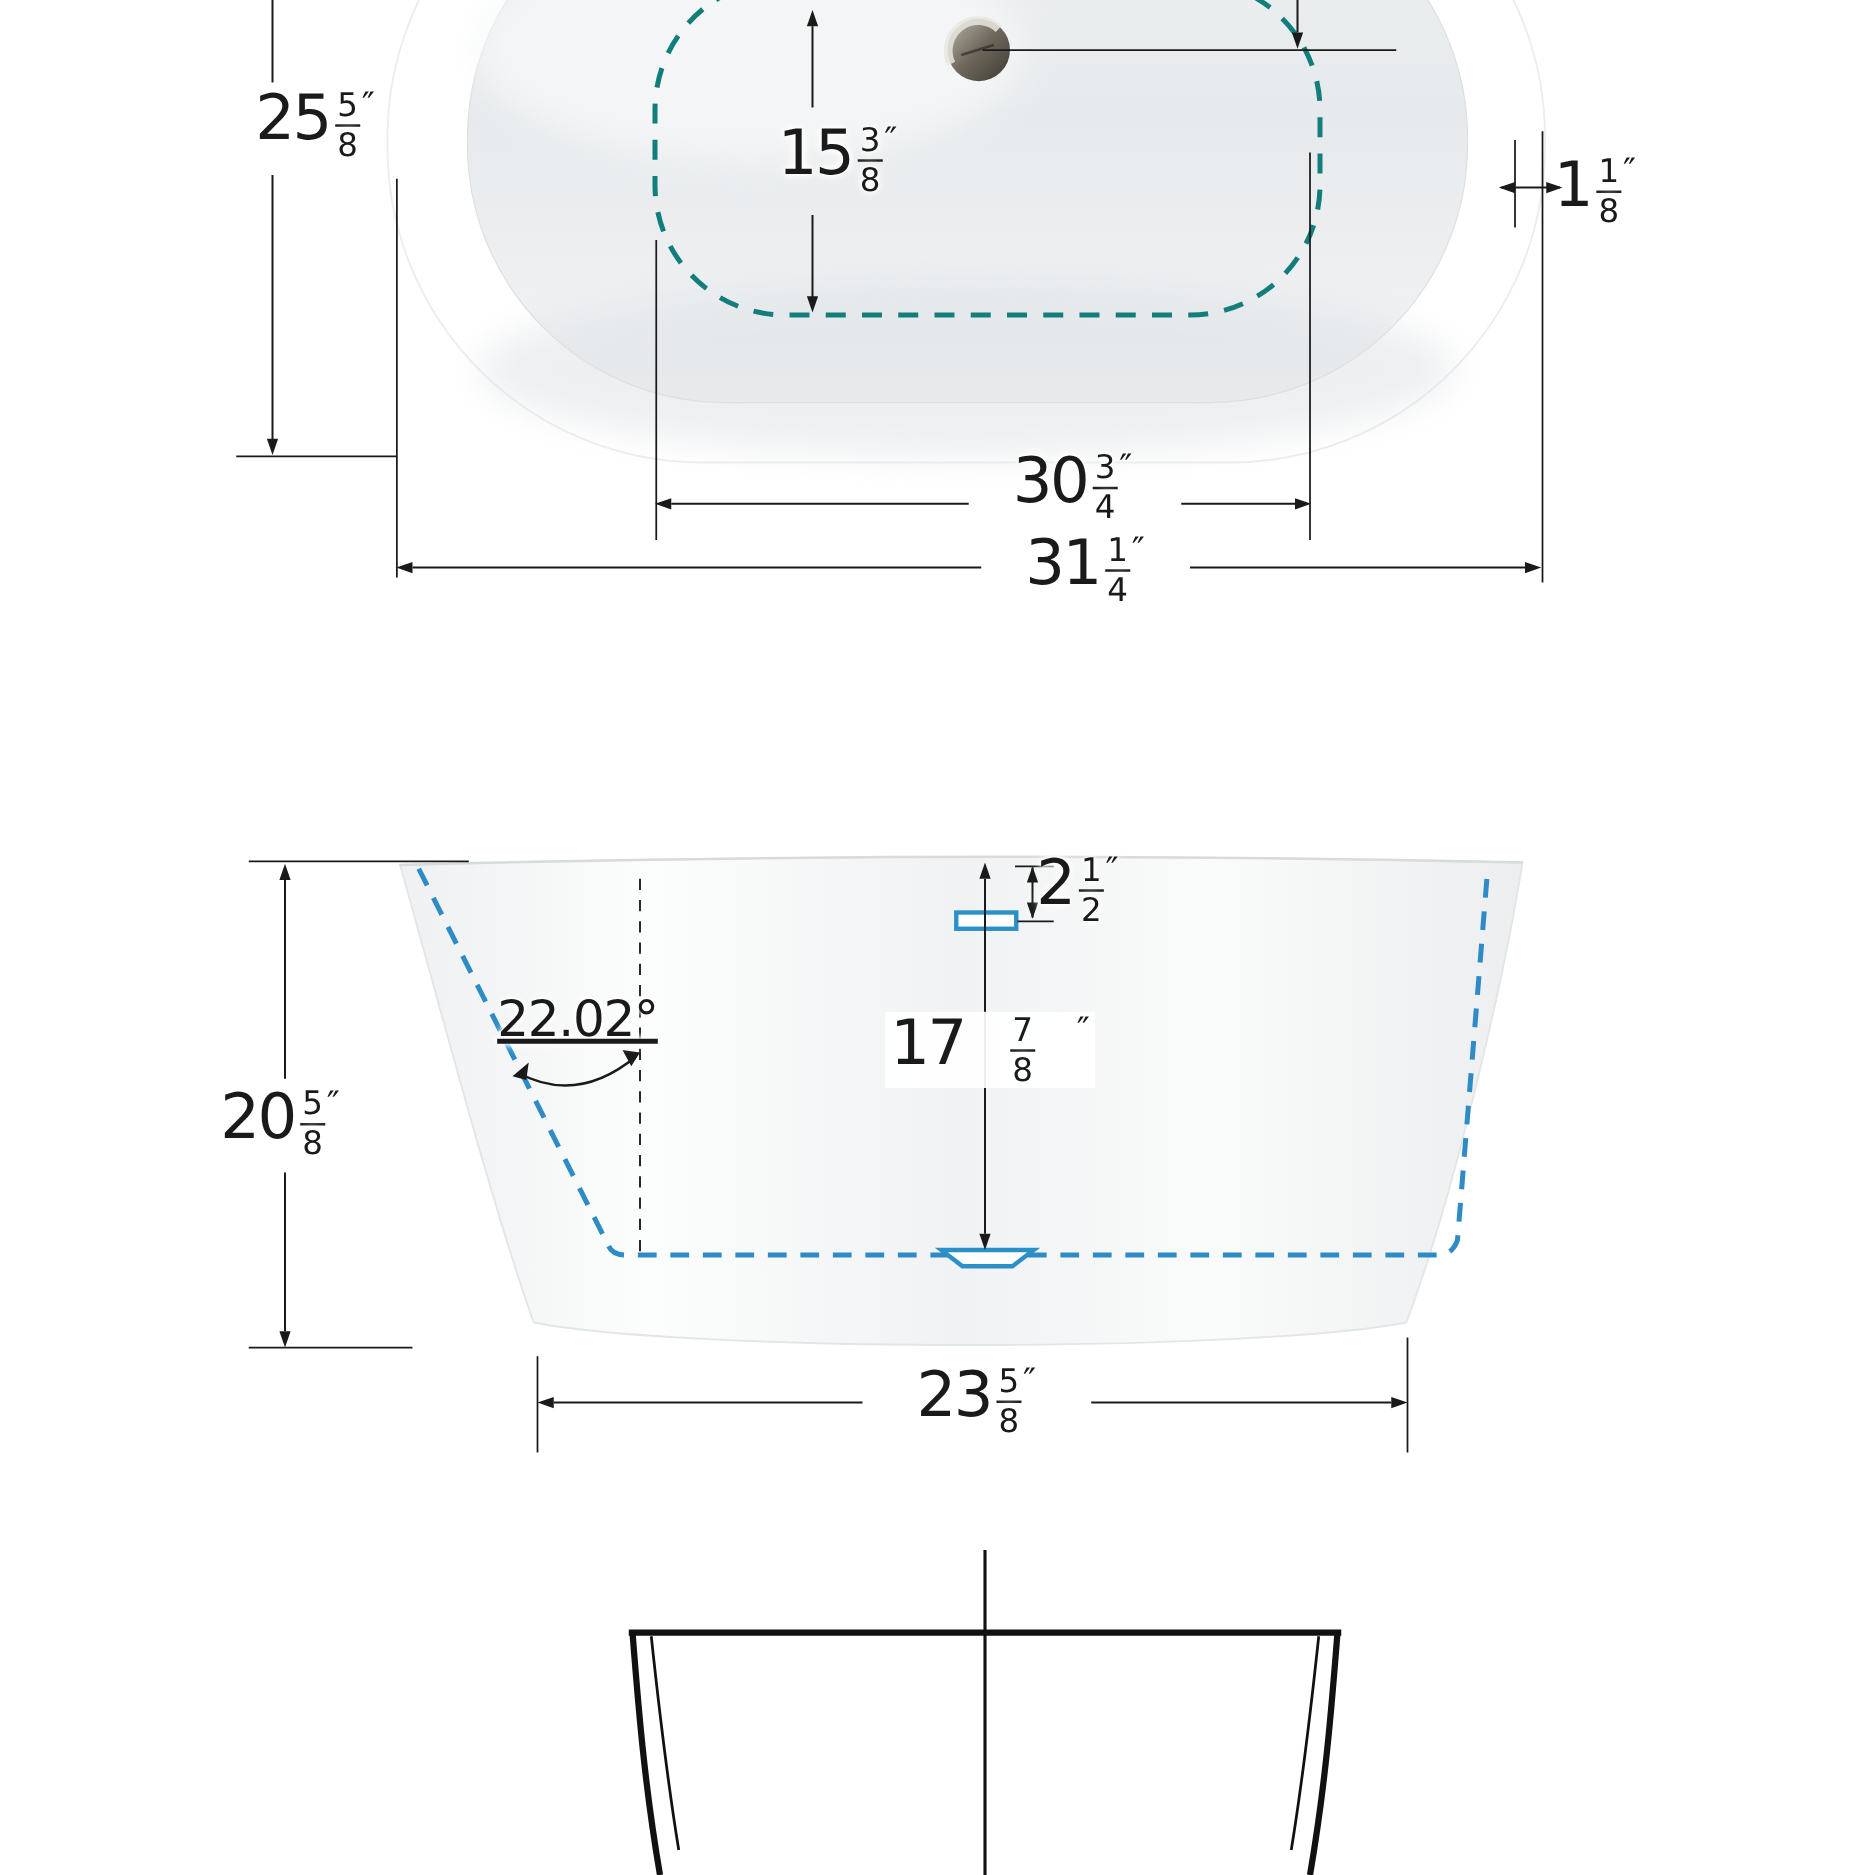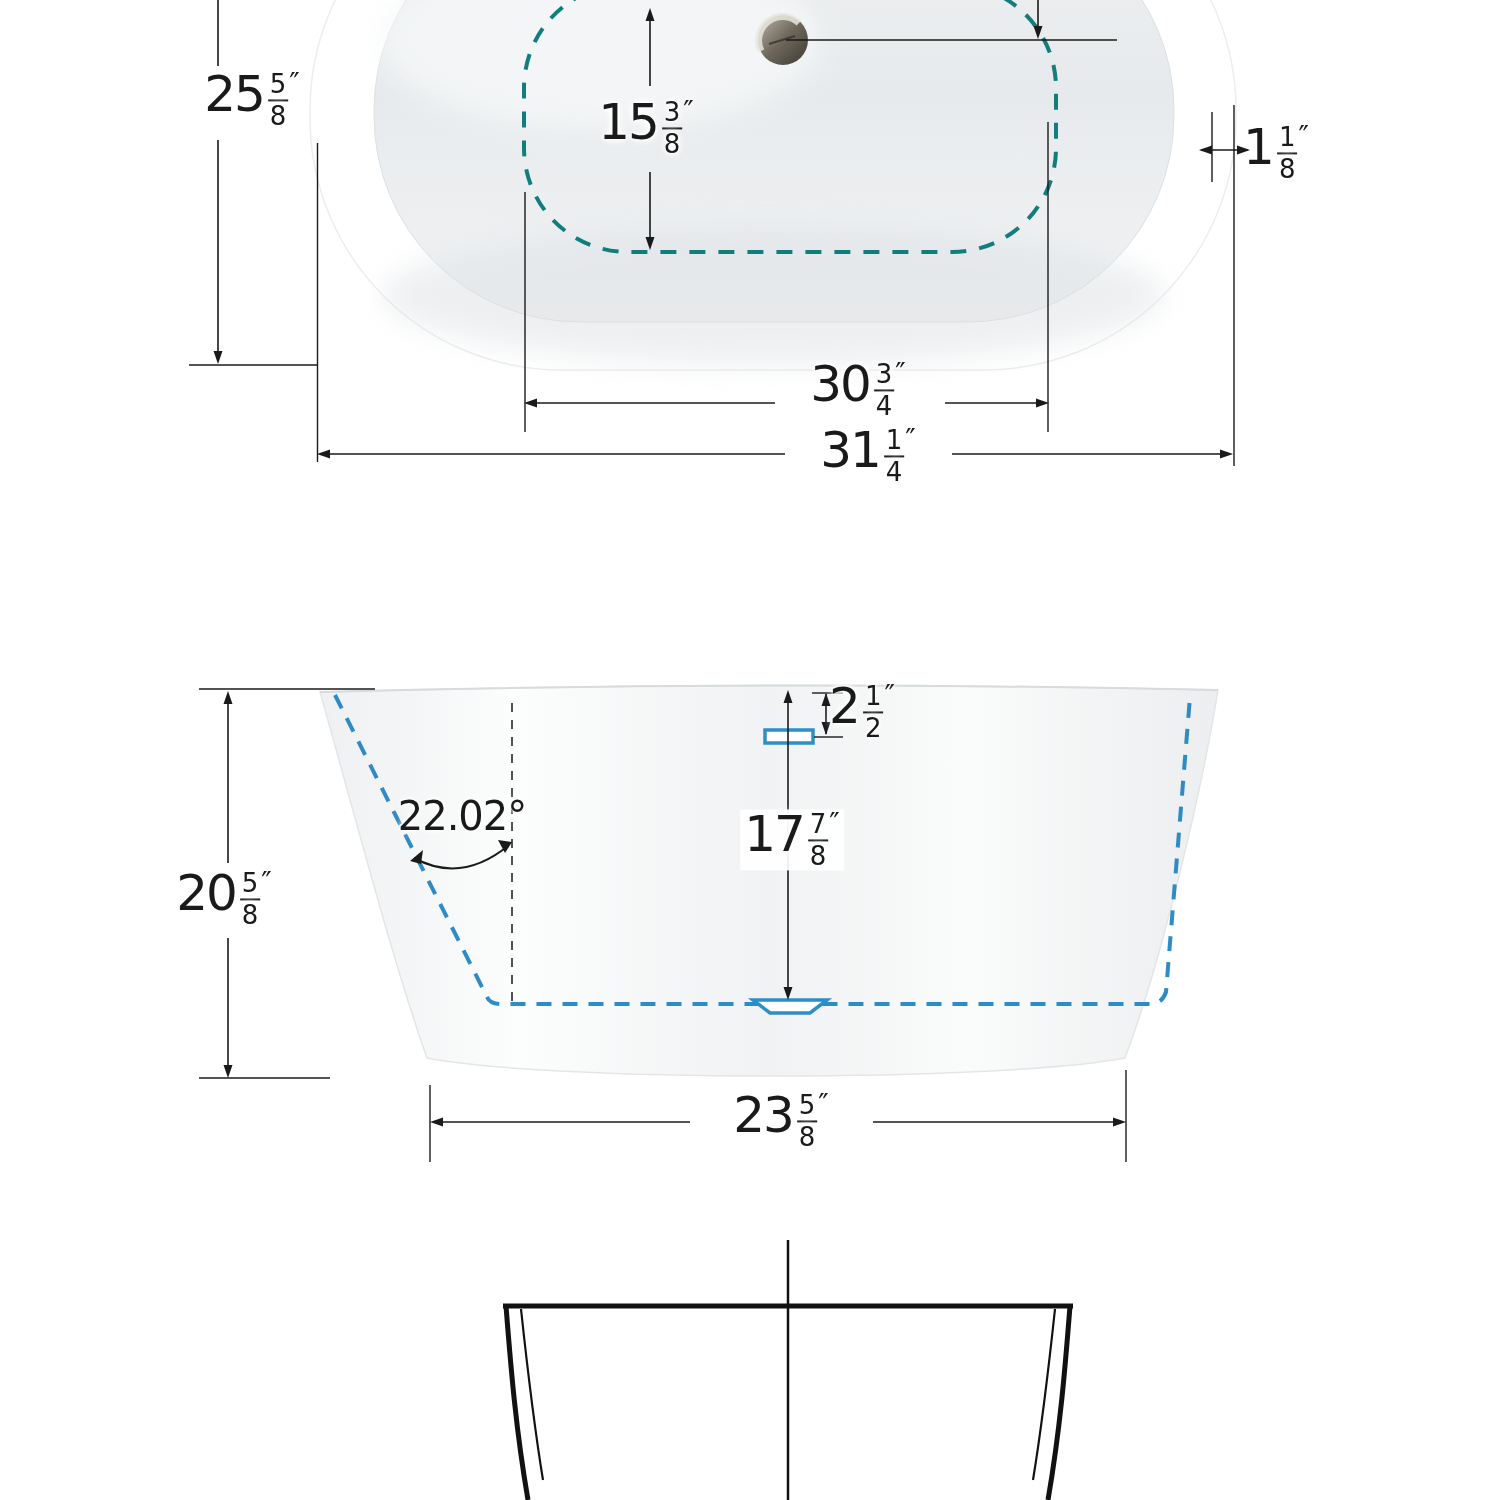--- a/index.html
+++ b/index.html
@@ -10,22 +10,22 @@
   .dim{position:absolute;display:flex;align-items:flex-start;transform:translate(-50%,-50%);
        color:#1a1a1a;white-space:nowrap;
        text-shadow:0 0 3px #fff,0 0 5px #fff,0 0 8px #fff,0 0 10px #fff;}
   .dim .whole{font-size:50px;line-height:1;letter-spacing:-2px;}
   .dim .frac{display:inline-flex;flex-direction:column;align-items:center;
              font-size:26px;line-height:1.08;margin-left:4px;margin-top:1px;}
   .dim .num{border-bottom:2.5px solid #1a1a1a;padding:0 2px 1px 2px;}
   .dim .den{padding-top:1px;}
   .dim .unit{font-size:28px;line-height:1;margin-left:1px;margin-top:1px;}
   .angle-label{position:absolute;transform:translate(-50%,-50%);font-size:40px;letter-spacing:-1px;
-       text-shadow:0 0 3px #fff,0 0 5px #fff,0 0 8px #fff;}
-  .halo-bg{background:rgba(255,255,255,.92);padding:0 4px;}
+       text-shadow:0 0 3px #fff,0 0 5px #fff,0 0 8px #fff;text-decoration:underline;}
+  .halo-bg{background:rgba(255,255,255,.92);padding:0 4px;gap:32px;}
 </style>
 </head>
 <body>
 
 <div id="canvas">
 
   <svg width="1500" height="500" viewBox="0 0 1500 500" style="top:0">
     <defs>
       <linearGradient id="basinGrad" x1="0" y1="0" x2="0" y2="1">
         <stop offset="0" stop-color="#eef0f1"></stop>
@@ -170,21 +170,21 @@
 
   <span class="dim" style="left:252px;top:100px">
     <span class="whole">25</span>
     <span class="frac">
         <span class="num">5</span>
         <span class="den">8</span>
       </span>
     <span class="unit">″</span>
   </span>
 
-  <span class="dim" style="left:646px;top:128px">
+  <span class="dim" style="left:670px;top:128px">
     <span class="whole">15</span>
     <span class="frac">
         <span class="num">3</span>
         <span class="den">8</span>
       </span>
     <span class="unit">″</span>
   </span>
 
   <span class="dim" style="left:1276px;top:153px">
     <span class="whole">1</span>

